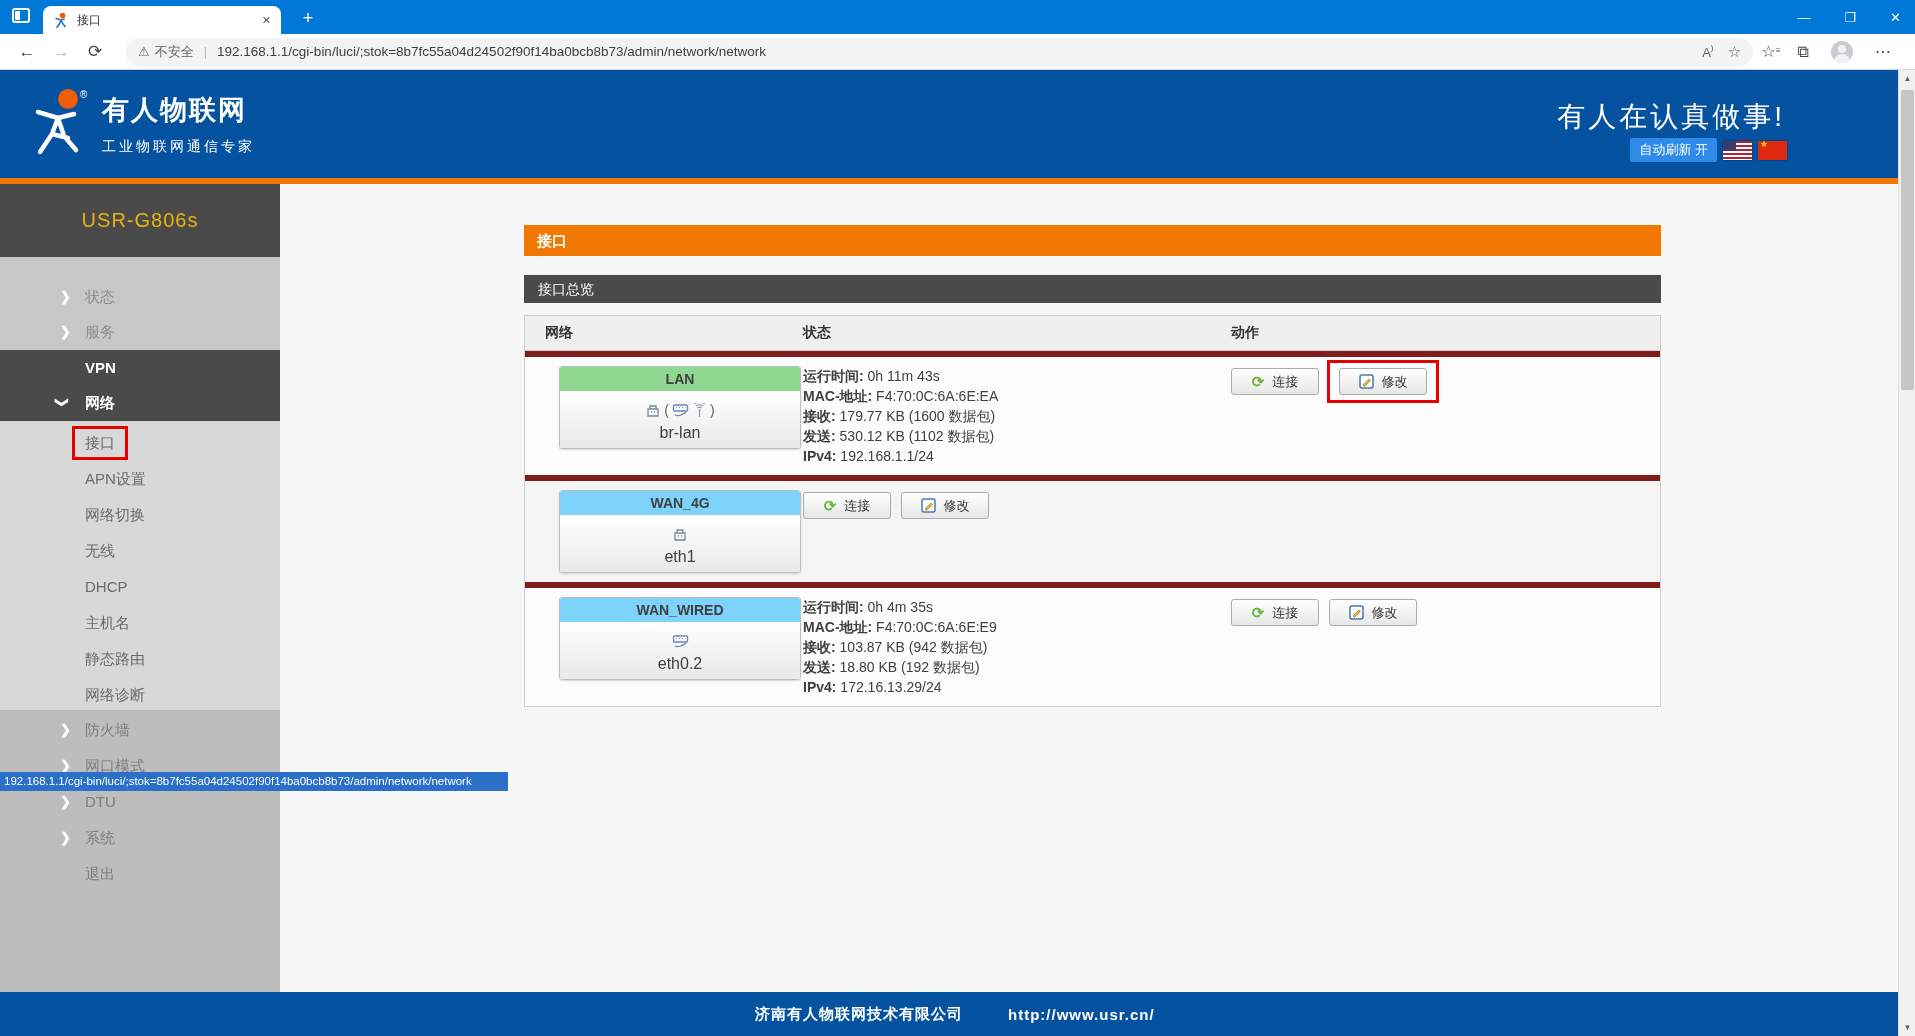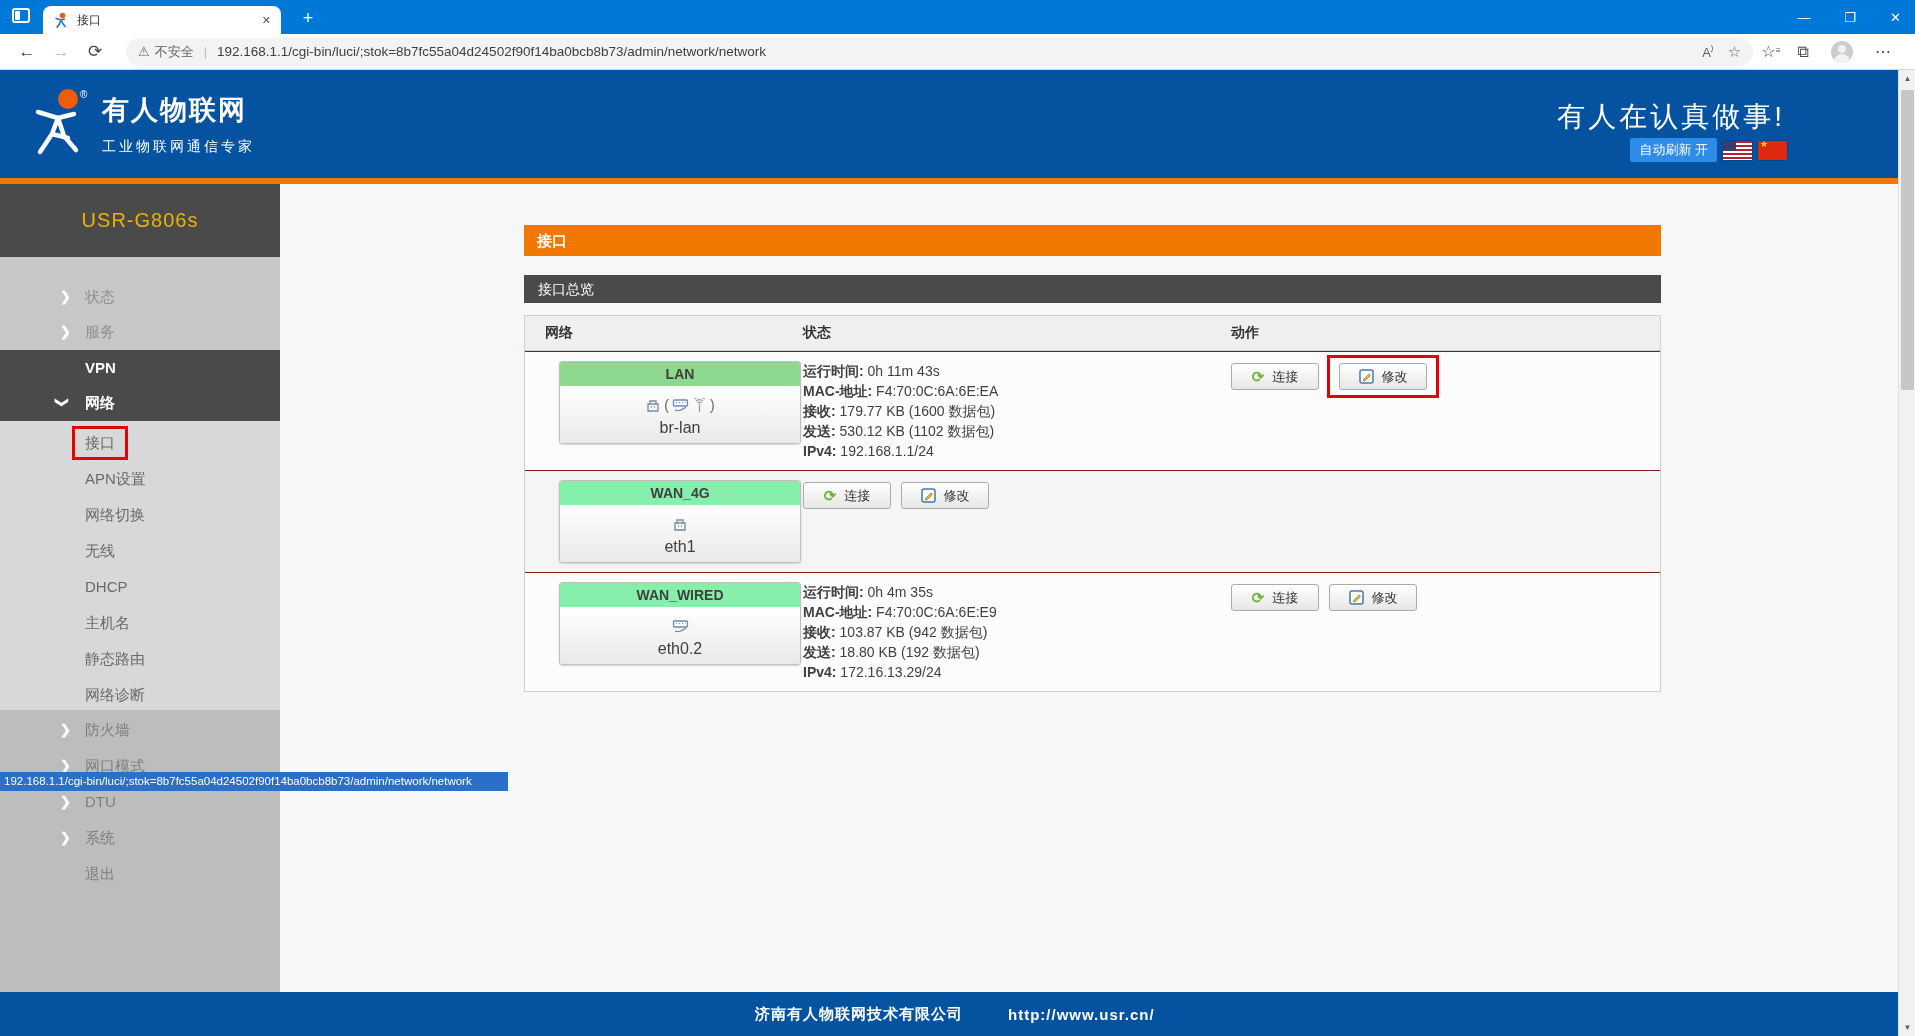--- a/index.html
+++ b/index.html
@@ -70,33 +70,33 @@
   .sb-chev.down { transform:rotate(90deg); left:57px; }
   .red-box-inline { display:inline-block; border:3px solid #E60000; padding:0 10px; margin-left:-13px; line-height:28px; }
 
   
   .content { flex:1; position:relative; background:#F7F7F7; }
   .content-col { position:absolute; left:244px; top:41px; width:1137px; }
   .page-title-bar { height:31px; background:#F07800; color:#fff; font-size:15px; font-weight:bold; line-height:31px; padding-left:13px; }
   .section-bar { margin-top:19px; height:28px; background:#4A4A4A; color:#fff; font-size:14px; line-height:28px; padding-left:14px; }
   .iface-table { margin-top:12px; border:1px solid #CFCFCF; background:#FCFCFC; }
   .t-head { display:flex; background:#EFEFEF; border-bottom:1px solid #CFCFCF; height:35px; align-items:center; font-size:14px; font-weight:bold; color:#333; }
-  .t-row { display:flex; padding:9px 0; border-top:1px solid #7f1d1d; }
+  .t-row { display:flex; padding:9px 0; border-top:6px solid #7f1d1d; }
   .t-row:first-of-type { border-top:none; }
   .t-row.alt { background:#F5F5F5; }
   .c1 { width:258px; flex:none; padding-left:20px; }
   .c2 { width:428px; flex:none; padding-left:20px; }
   .c3 { flex:1; padding-left:20px; }
   .t-head .c1, .t-head .c2, .t-head .c3 { padding-left:20px; }
 
   
   .if-card { width:242px; margin-left:14px; border:1px solid #BFBFBF; border-radius:3px; overflow:hidden; box-shadow:0 1px 2px rgba(0,0,0,.15); }
   .if-card .head { height:24px; display:flex; align-items:center; justify-content:center; font-size:14px; font-weight:bold; color:#404040; }
   .if-card .head.green { background:#8FD88F; }
-  .if-card .head.red { background:#86efac; }
+  .if-card .head.red { background:#7dd3fc; }
   .if-card .body { background:linear-gradient(#FFFFFF,#E9E9E9); padding:7px 4px 6px; text-align:center; }
   .if-icons { height:24px; display:flex; align-items:center; justify-content:center; gap:3px; font-size:14px; color:#666; }
   .if-dev { font-size:16px; color:#404040; margin-top:2px; }
 
   
   .status-line { font-size:14px; color:#404040; line-height:20px; white-space:nowrap; }
   .status-line b { font-weight:bold; }
 
   
   .actions { display:flex; align-items:flex-start; gap:10px; margin-top:2px; }

